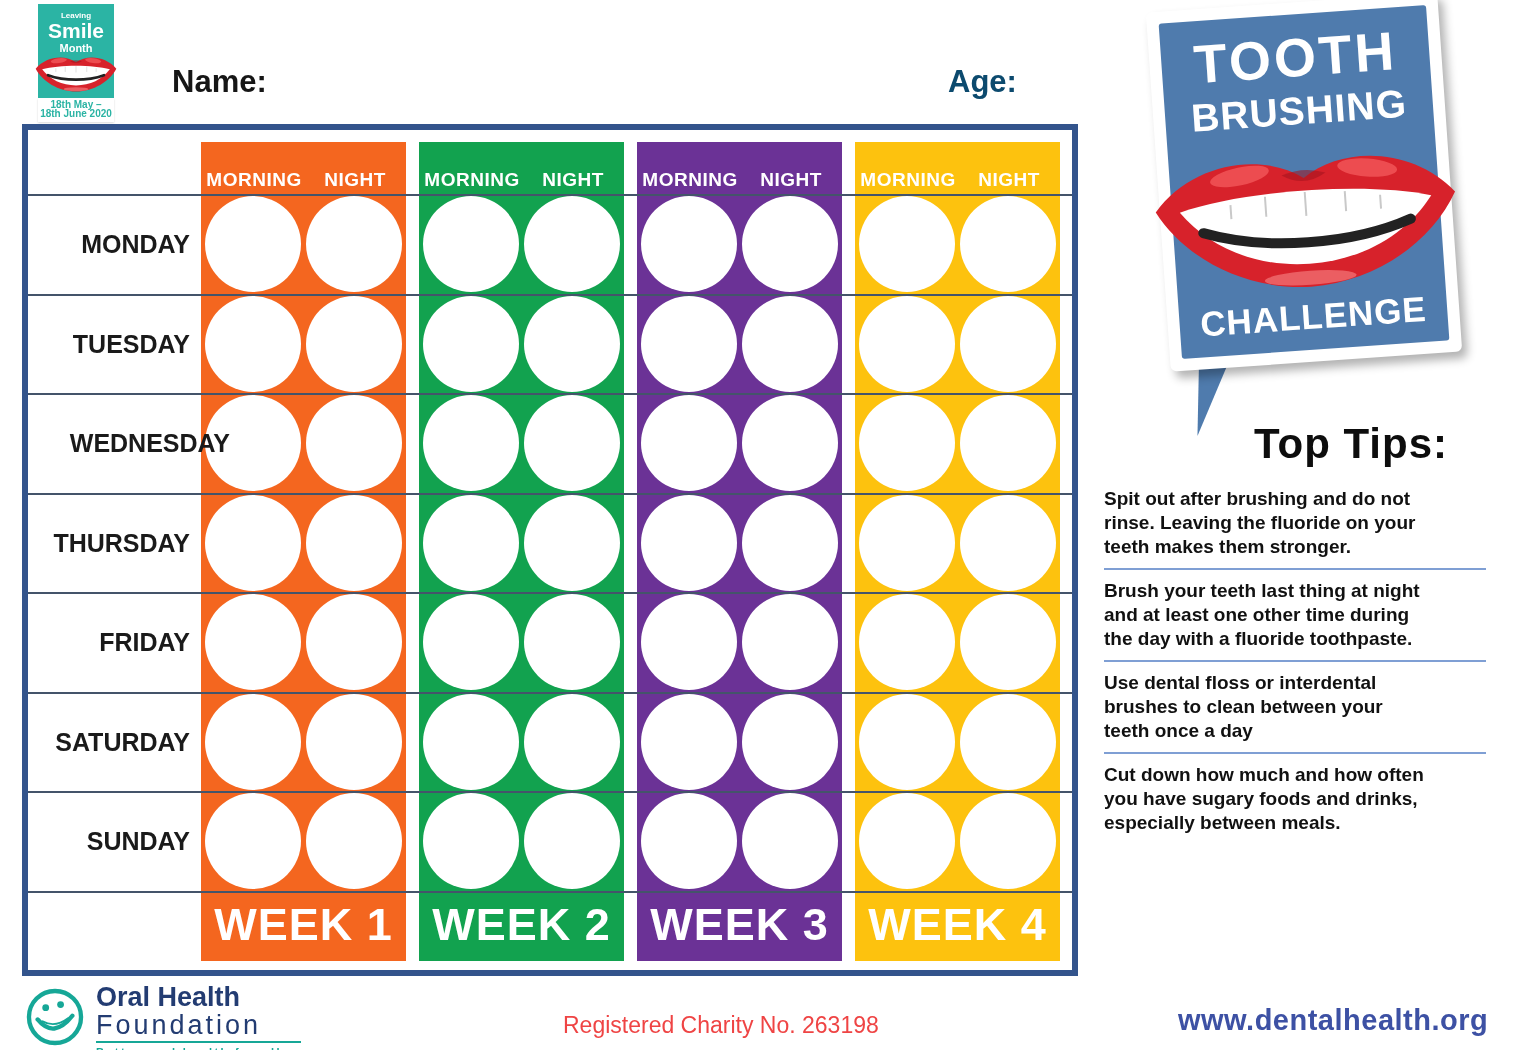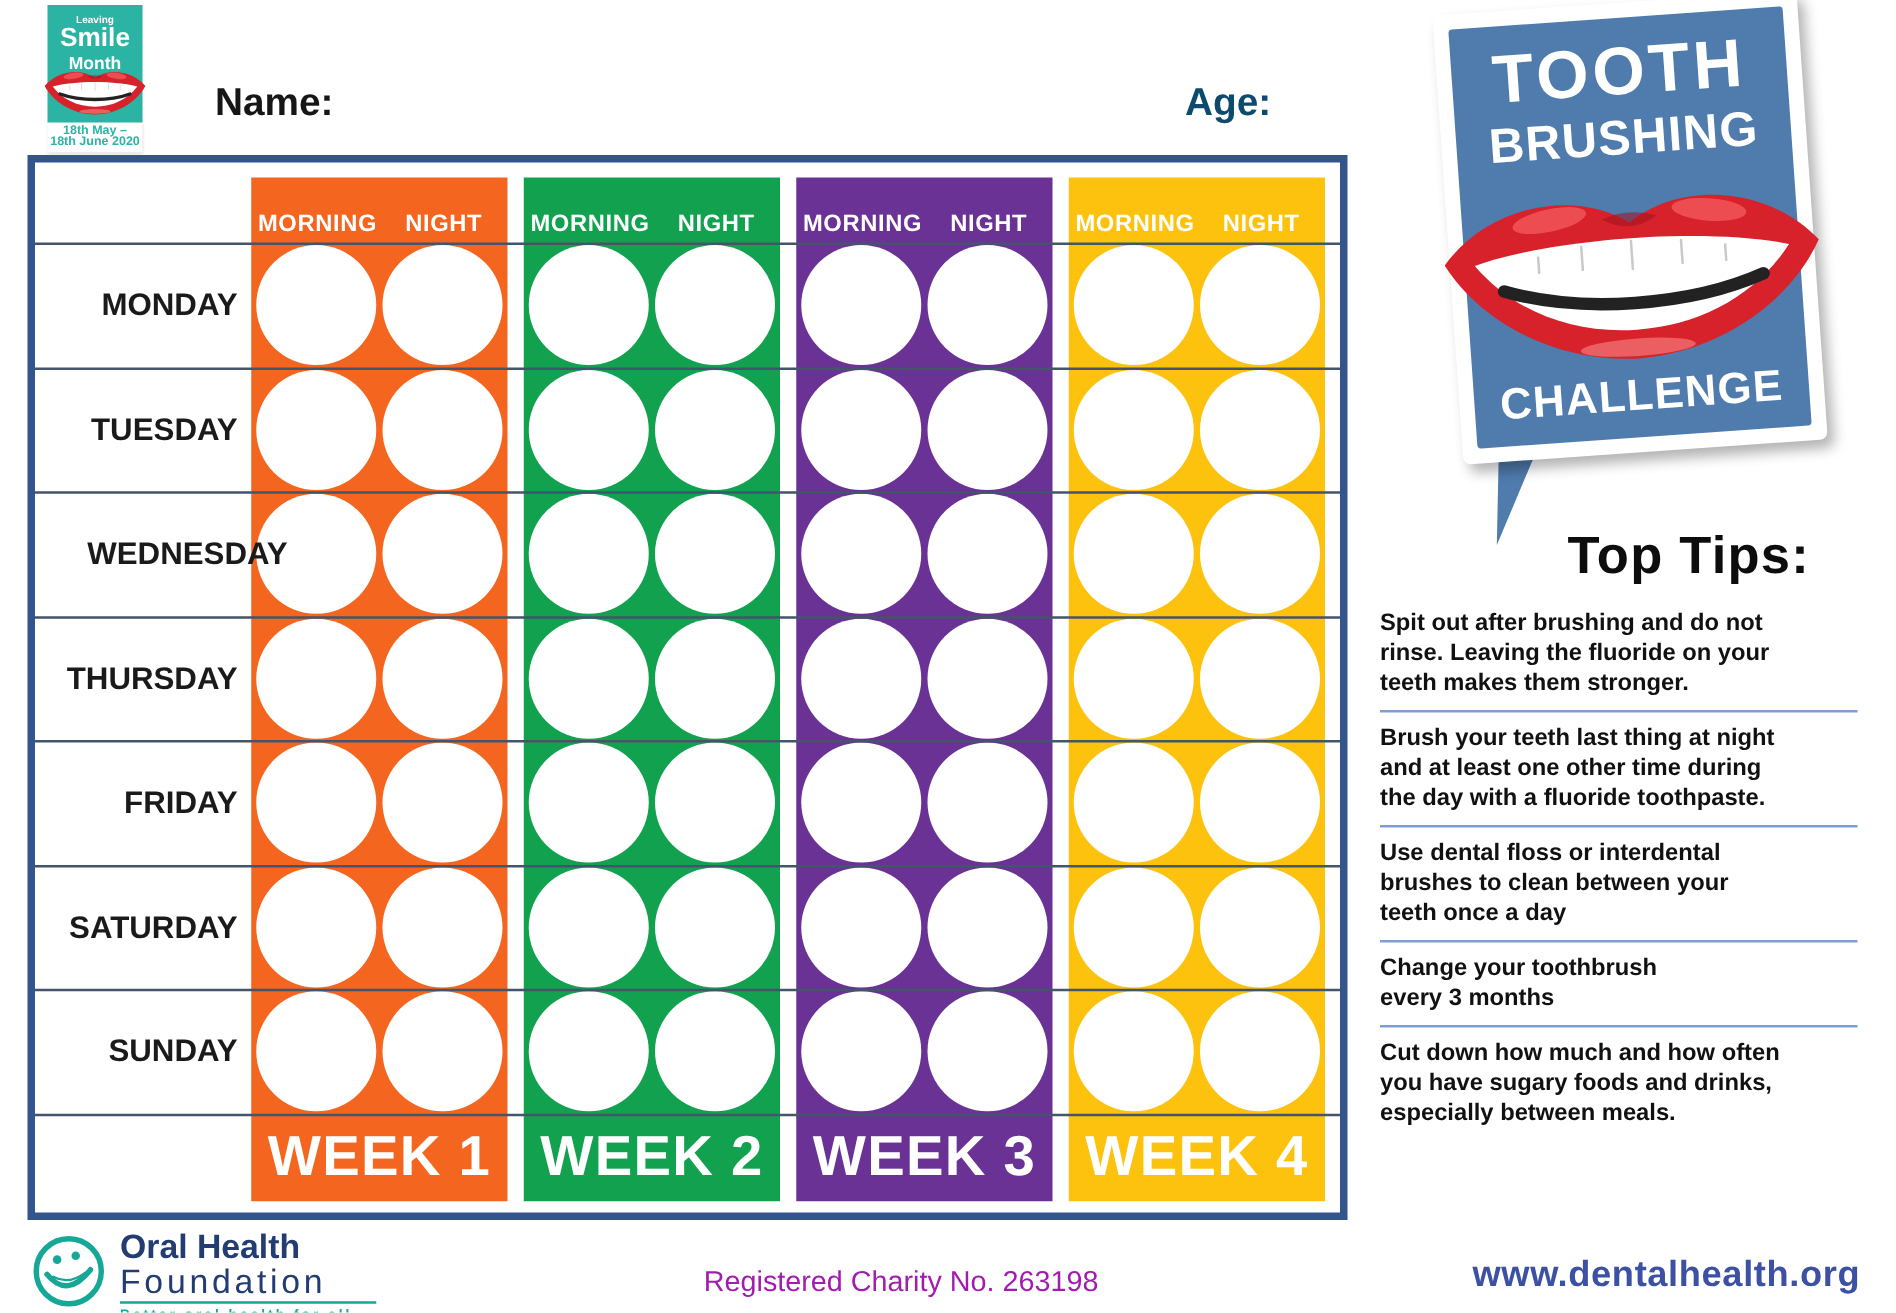--- a/index.html
+++ b/index.html
@@ -13,21 +13,21 @@
 
   
   .name-label { position:absolute; left:172px; top:64px; font-size:31px; font-weight:600; color:#161616; }
   .age-label  { position:absolute; left:948px; top:64px; font-size:31px; font-weight:600; color:#0c4a6e; }
 
   
   .nsm { position:absolute; left:38px; top:4px; width:76px; }
   .nsm-top { position:relative; background:#2BB4A4; height:94px; text-align:center; color:#fff; padding-top:7px; }
   .nsm-l1 { font-size:8px;  font-weight:bold; }
   .nsm-l2 { font-size:21px; font-weight:bold; line-height:22px; }
-  .nsm-l3 { font-size:14px;  font-weight:bold; }
+  .nsm-l3 { font-size:11px;  font-weight:bold; }
   .nsm-lips { position:absolute; left:-5px; top:47px; width:86px; height:43px; }
   .nsm-date { background:#fff; color:#2BB4A4; font-size:10px; font-weight:bold; text-align:center; padding:3px 0 4px 0; line-height:8.5px; box-shadow:0 1px 2px rgba(0,0,0,.15); }
 
   
   .chart-frame {
     position:absolute; left:22px; top:124px; width:1056px; height:852px;
     border:6px solid #33548C; background:#fff;
   }
   .row-line  { position:absolute; left:0; width:1044px; height:2px; background:#44546A; z-index:3; }
   .day-label { position:absolute; left:0; width:170px; height:32px; line-height:32px; text-align:right;
@@ -60,21 +60,21 @@
   .tip-item + .tip-item { border-top:2px solid #7F9FD4; }
 
   
   .ohf { position:absolute; left:24px; top:984px; display:flex; align-items:flex-start; }
   .ohf-smiley { width:62px; height:62px; margin-top:2px; }
   .ohf-text { margin-left:10px; }
   .ohf-l1 { font-size:27px; font-weight:bold; color:#233C72; line-height:27px; }
   .ohf-l2 { font-size:27px; color:#233C72; letter-spacing:3px; line-height:28px; }
   .ohf-rule { height:2px; background:#16A797; margin:2px 0 3px 0; width:205px; }
   .ohf-tag { font-size:11px; font-weight:bold; color:#16A797; letter-spacing:2.4px; }
-  .charity { position:absolute; left:563px; top:1012px; font-size:23px; color:#a21caf; }
+  .charity { position:absolute; left:563px; top:1012px; font-size:23px; color:#ef4444; }
   .website { position:absolute; left:1178px; top:1004px; font-size:29px; font-weight:bold; color:#3D51A4; letter-spacing:.5px; }
 </style>
 </head>
 <body>
 
 <svg width="0" height="0" style="position:absolute" aria-hidden="true">
   <defs>
     <symbol id="lips-symbol" viewBox="0 0 320 160">
       <path d="M10 66 C 48 20, 118 12, 160 42 C 202 12, 272 20, 310 66 C 284 114, 226 150, 160 151 C 94 150, 36 114, 10 66 Z" fill="#d7222b"></path>
       <path d="M138 38 Q160 52 182 38 Q160 30 138 38 Z" fill="#a3121d" opacity="0.55"></path>
@@ -228,22 +228,20 @@
 <div class="tips-list">
     <div class="tip-item" style="border-color: rgb(127, 159, 212);">Spit out after brushing and do not
 rinse. Leaving the fluoride on your
 teeth makes them stronger.</div>
     <div class="tip-item" style="border-color: rgb(127, 159, 212);">Brush your teeth last thing at night
 and at least one other time during
 the day with a fluoride toothpaste.</div>
     <div class="tip-item" style="border-color: rgb(127, 159, 212);">Use dental floss or interdental
 brushes to clean between your
 teeth once a day</div>
-    <div class="tip-item" style="border-color: rgb(127, 159, 212);">Change your toothbrush
-every 3 months</div>
     <div class="tip-item" style="border-color: rgb(127, 159, 212);">Cut down how much and how often
 you have sugary foods and drinks,
 especially between meals.</div>
   </div>
 
 <div class="ohf">
   <svg class="ohf-smiley">
       <use href="#smiley-symbol"></use>
     </svg>
   <div class="ohf-text">

